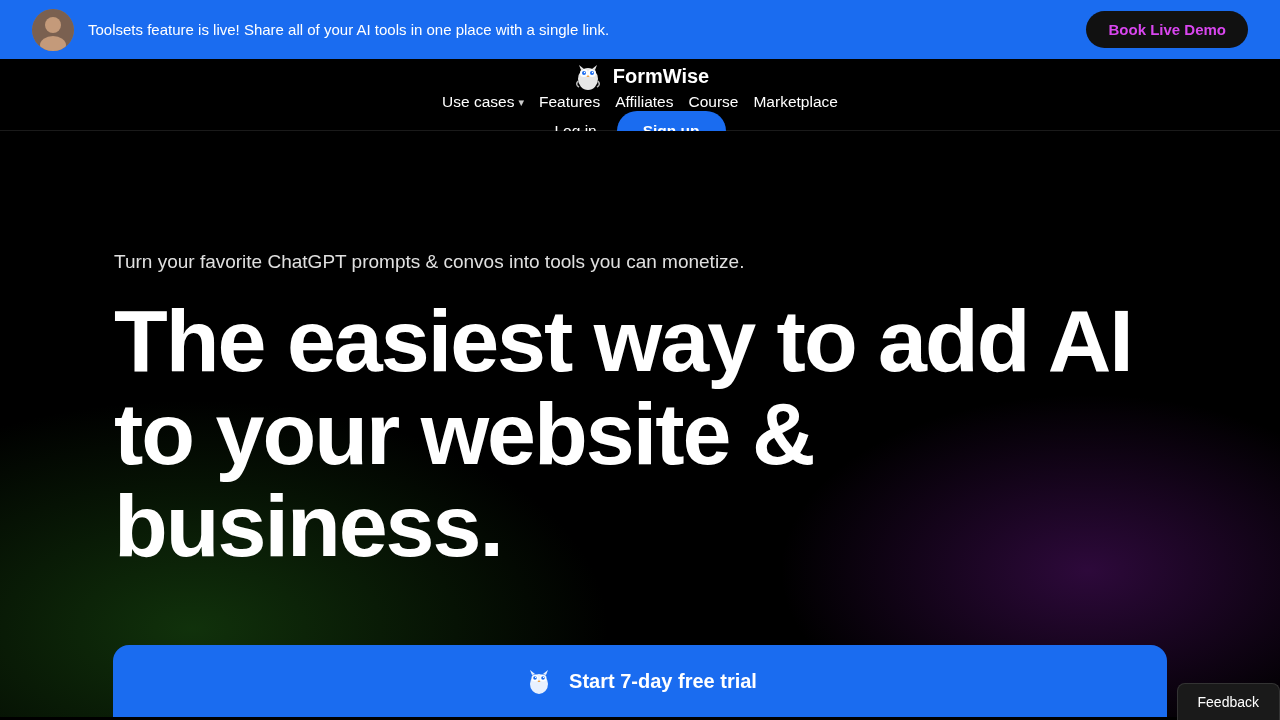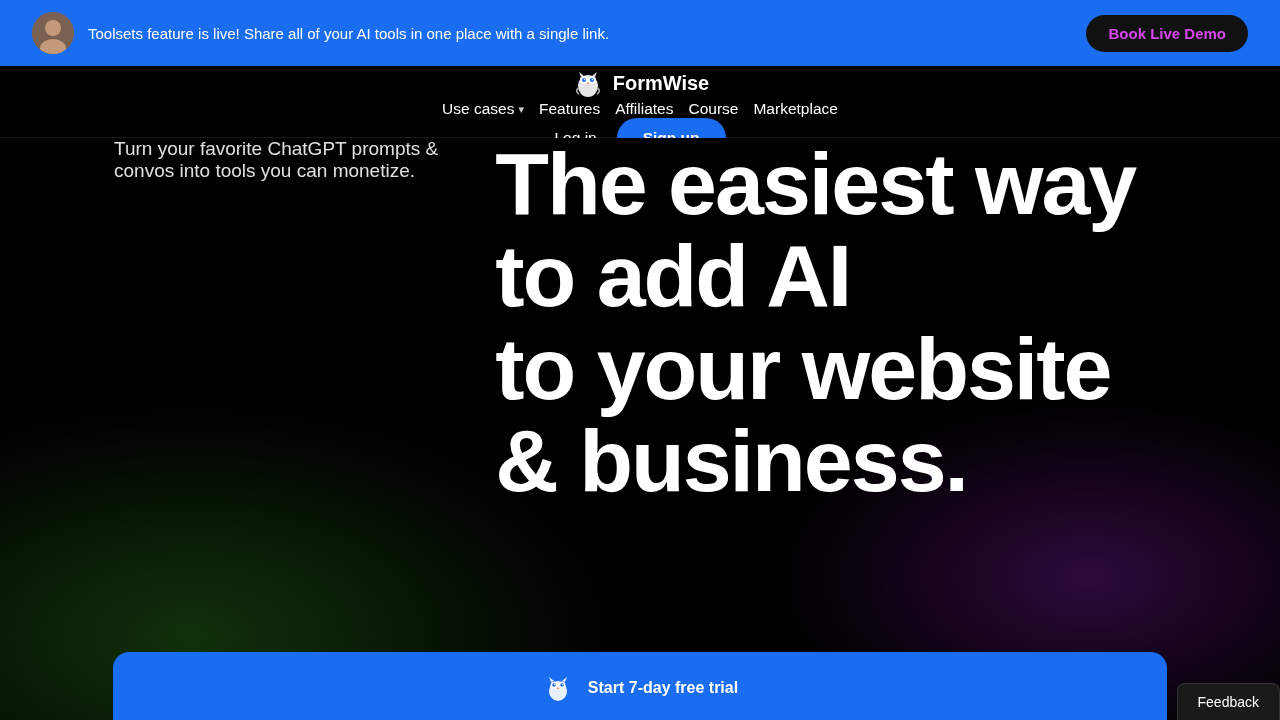--- a/index.html
+++ b/index.html
@@ -9,21 +9,21 @@
       color: #fff;
       overflow-x: hidden;
       width: 1280px;
       height: 720px;
       position: relative;
     }
 
     
     .announcement-bar {
       background: #1a6cf0;
-      height: 66px;
+      height: 59px;
       display: flex;
       align-items: center;
       justify-content: space-between;
       padding: 0 32px;
     }
     .announcement-left {
       display: flex;
       align-items: center;
       gap: 14px;
     }
@@ -126,21 +126,21 @@
       font-size: 15.5px;
       font-weight: 600;
       cursor: pointer;
     }
 
     
     .hero {
       position: relative;
       min-height: 586px;
       display: flex;
-      flex-direction: row;
+      flex-direction: column;
       align-items: flex-start;
       justify-content: center;
       padding: 0 114px;
       overflow: hidden;
       background: #000;
     }
 
     
     .hero::before {
       content: '';
@@ -181,21 +181,21 @@
       left: 50%;
       transform: translateX(-50%);
     }
     .cta-btn {
       width: 1054px;
       background: #1a6cf0;
       color: #fff;
       border: none;
       border-radius: 16px 16px 0 0;
       padding: 20px 28px;
-      font-size: 16px;
+      font-size: 20px;
       font-weight: 600;
       cursor: pointer;
       display: flex;
       align-items: center;
       justify-content: center;
       gap: 14px;
     }
     .cta-owl-icon {
       width: 32px;
       height: 32px;

